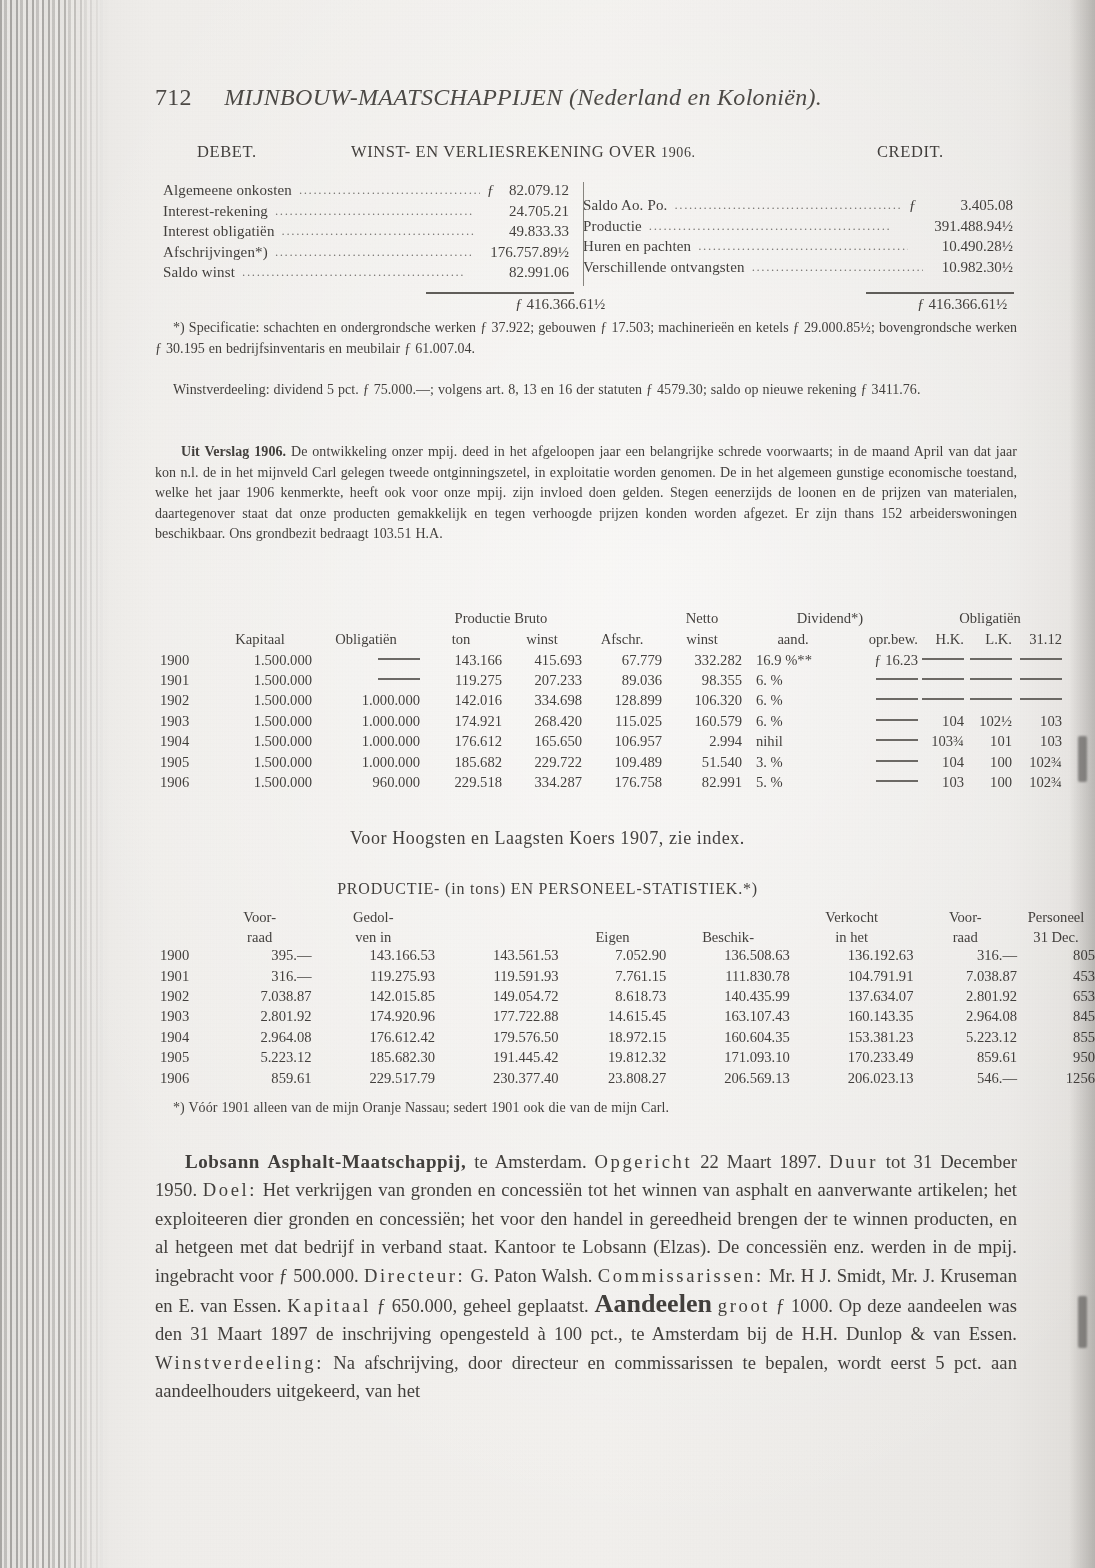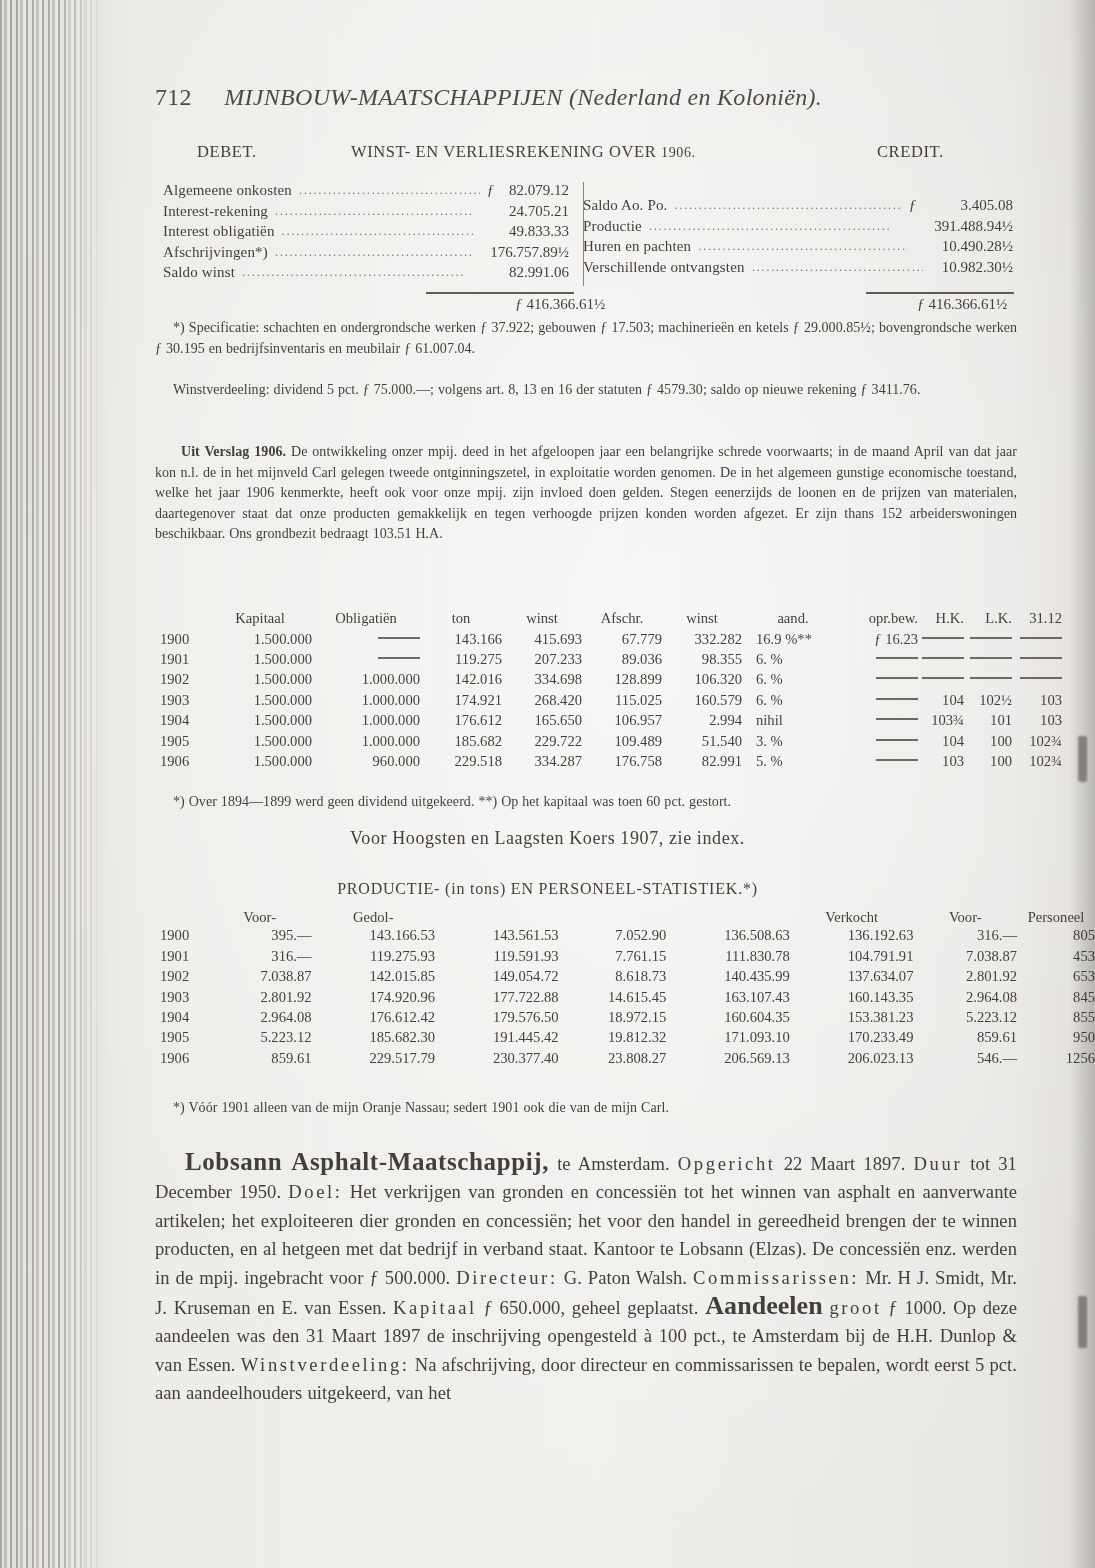--- a/index.html
+++ b/index.html
@@ -229,20 +229,30 @@
     <span class="ind"></span><span>Winstverdeeling: dividend 5 pct. ƒ 75.000.—; volgens art. 8, 13 en 16 der statuten ƒ 4579.30; saldo op nieuwe rekening ƒ 3411.76.</span>
   </div>
 
   <div class="para" style="left:155px;top:442px;width:862px;">
     <span class="ind" style="width:26px;"></span><span class="b">Uit Verslag 1906.</span>
     <span>De ontwikkeling onzer mpij. deed in het afgeloopen jaar een belangrijke schrede voorwaarts; in de maand April van dat jaar kon n.l. de in het mijnveld Carl gelegen tweede ontginningszetel, in exploitatie worden genomen. De in het algemeen gunstige economische toestand, welke het jaar 1906 kenmerkte, heeft ook voor onze mpij. zijn invloed doen gelden. Stegen eenerzijds de loonen en de prijzen van materialen, daartegenover staat dat onze producten gemakkelijk en tegen verhoogde prijzen konden worden afgezet. Er zijn thans 152 arbeiderswoningen beschikbaar. Ons grondbezit bedraagt 103.51 H.A.</span>
   </div>
 
   <table class="tbl" id="t1">
     <thead>
+      <tr>
+        <th class="c-yr"></th>
+          <th class="c-kap"></th>
+          <th class="c-obl"></th>
+        <th class="c-ton" colspan="2">Productie Bruto</th>
+        <th class="c-af"></th>
+        <th class="c-nw">Netto</th>
+        <th class="c-div" colspan="2" style="text-align:center;padding-left:0;">Dividend*)</th>
+        <th colspan="3">Obligatiën</th>
+      </tr>
       <tr id="t1-head">
           <th class="c-yr"></th>
           <th class="c-kap">Kapitaal</th>
           <th class="c-obl">Obligatiën</th>
           <th class="c-ton">ton</th>
           <th class="c-bw">winst</th>
           <th class="c-af">Afschr.</th>
           <th class="c-nw">winst</th>
           <th class="c-div" style="text-align: center; padding-left: 0px;">aand.</th>
           <th class="c-opr">opr.bew.</th>
@@ -346,23 +356,20 @@
           <td class="c-nw">82.991</td>
           <td class="c-div">5.  %</td>
           <td class="c-opr"><span class="dash"></span></td>
           <td class="c-h">103</td>
           <td class="c-k">100</td>
           <td class="c-l">102¾</td>
         </tr>
       </tbody>
   </table>
 
-  <div class="para" style="left:155px;top:792px;width:862px;">
-    <span class="ind"></span><span>*) Over 1894—1899 werd geen dividend uitgekeerd. **) Op het kapitaal was toen 60 pct. gestort.</span>
-  </div>
   <div class="centerline" style="top:828px;font-size:18px;letter-spacing:.6px;">
     <span>Voor Hoogsten en Laagsten Koers 1907, zie index.</span>
   </div>
 
   <div class="tbl-title" style="top:880px;">
     <span>PRODUCTIE- (in tons) EN PERSONEEL-STATISTIEK.*)</span>
   </div>
 
   <table class="tbl" id="t2">
     <thead id="t2-head">
@@ -370,20 +377,31 @@
           <th class="c-yr"></th>
           <th class="c-a">Voor-</th>
           <th class="c-b">Gedol-</th>
           <th class="c-c"></th>
           <th class="c-d"></th>
           <th class="c-e"></th>
           <th class="c-f">Verkocht</th>
           <th class="c-g">Voor-</th>
           <th class="c-h">Personeel</th>
         </tr>
+        <tr>
+          <th class="c-yr"></th>
+          <th class="c-a">raad</th>
+          <th class="c-b">ven in</th>
+          <th class="c-c"></th>
+          <th class="c-d">Eigen</th>
+          <th class="c-e">Beschik-</th>
+          <th class="c-f">in het</th>
+          <th class="c-g">raad</th>
+          <th class="c-h">31 Dec.</th>
+        </tr>
       </thead>
     <tbody id="t2-body">
         <tr>
           <td class="c-yr">1900</td>
           <td class="c-a">395.—</td>
           <td class="c-b">143.166.53</td>
           <td class="c-c">143.561.53</td>
           <td class="c-d">7.052.90</td>
           <td class="c-e">136.508.63</td>
           <td class="c-f">136.192.63</td>
@@ -457,21 +475,21 @@
           <td class="c-h">1256</td>
         </tr>
       </tbody>
   </table>
 
   <div class="para" style="left:155px;top:1098px;width:862px;">
     <span class="ind"></span><span>*) Vóór 1901 alleen van de mijn Oranje Nassau; sedert 1901 ook die van de mijn Carl.</span>
   </div>
 
   <div class="para" style="left:155px;top:1148px;width:862px;font-size:18.6px;line-height:28.4px;">
-    <span class="ind" style="width:30px;"></span><span class="b" style="font-size:25px;letter-spacing:.6px;">Lobsann Asphalt-Maatschappij,</span>
+    <span class="ind" style="width:30px;"></span><span class="b" style="font-size:19px;letter-spacing:.6px;">Lobsann Asphalt-Maatschappij,</span>
     <span>te Amsterdam.</span>
     <span class="sp">Opgericht</span>
     <span>22 Maart 1897.</span>
     <span class="sp">Duur</span>
     <span>tot 31 December 1950.</span>
     <span class="sp">Doel:</span>
     <span>Het verkrijgen van gronden en concessiën tot het winnen van asphalt en aanverwante artikelen; het exploiteeren dier gronden en concessiën; het voor den handel in gereedheid brengen der te winnen producten, en al hetgeen met dat bedrijf in verband staat. Kantoor te Lobsann (Elzas). De concessiën enz. werden in de mpij. ingebracht voor ƒ 500.000.</span>
     <span class="sp">Directeur:</span>
     <span>G. Paton Walsh.</span>
     <span class="sp">Commissarissen:</span>

